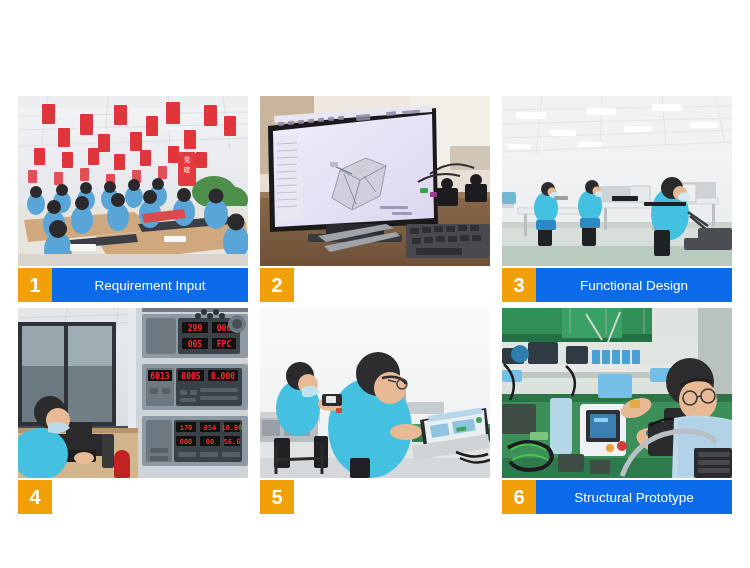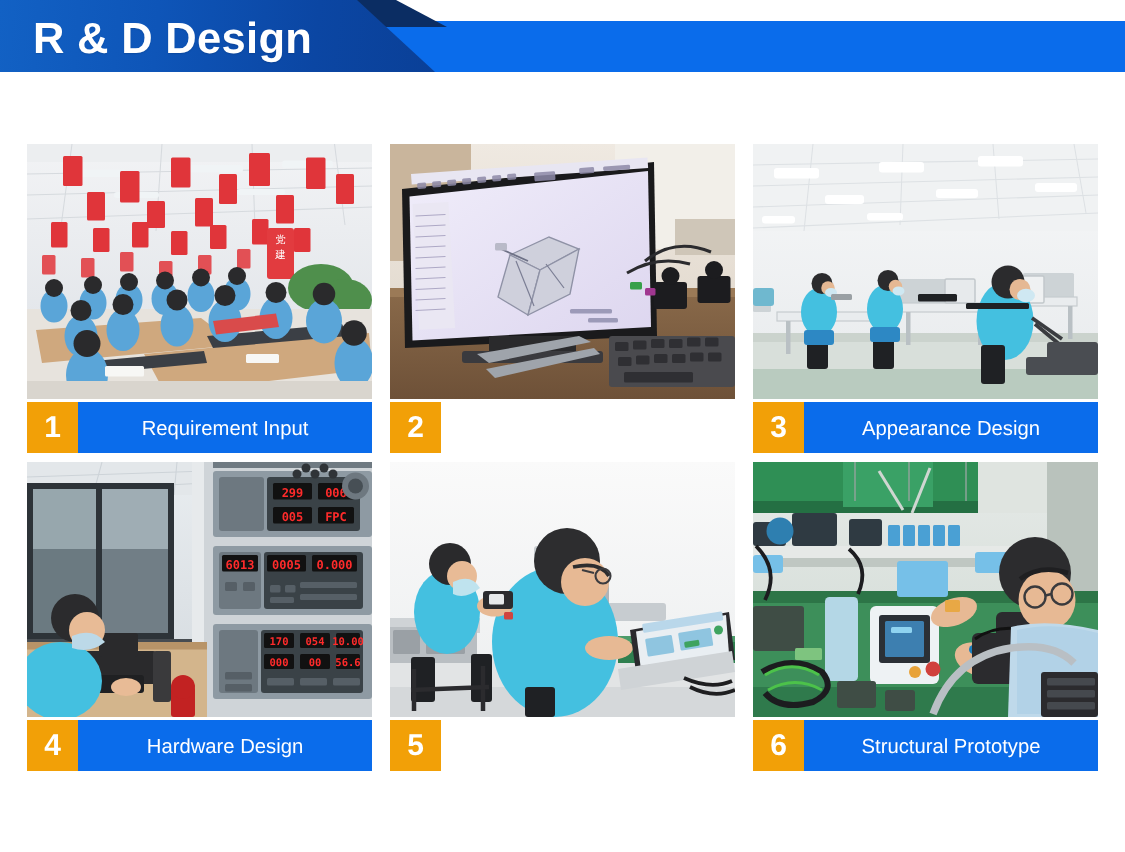--- a/index.html
+++ b/index.html
@@ -123,26 +123,20 @@
     padding: 0 20px;
     white-space: nowrap;
     overflow: hidden;
   }
 </style>
 </head>
 <body>
 
 <div class="page">
 
-  <div class="banner">
-    <div class="banner-light"></div>
-    <div class="banner-notch"></div>
-    <div class="banner-dark"></div>
-    <div class="banner-title">R &amp; D Design</div>
-  </div>
 
   <div class="grid">
 
     <div class="card">
       <div class="card-photo">
         <svg viewBox="0 0 230 170" preserveAspectRatio="none">
           <defs>
             <linearGradient id="m1w" x1="0" y1="0" x2="0" y2="1">
               <stop offset="0" stop-color="#f2f3f5"></stop>
                 <stop offset="1" stop-color="#dde1e6"></stop>
@@ -471,21 +465,21 @@
             <rect x="110" y="100" width="26" height="5" rx="1"></rect>
             <rect x="142" y="106" width="42" height="4" rx="1"></rect>
           </g>
           <g fill="#9aa0a4">
               <rect x="52" y="100" width="14" height="4" rx="1"></rect>
             </g>
         </svg>
       </div>
       <div class="card-caption">
         <div class="card-num">3</div>
-        <div class="card-label">Appearance Design</div>
+        <div class="card-label">Functional Design</div>
       </div>
     </div>
 
     <div class="card">
       <div class="card-photo">
         <svg viewBox="0 0 230 170" preserveAspectRatio="none">
           <defs>
             <linearGradient id="m4g" x1="0" y1="0" x2="0" y2="1">
               <stop offset="0" stop-color="#e9edf0"></stop>
                 <stop offset="1" stop-color="#d3d9de"></stop>
@@ -601,21 +595,20 @@
           <ellipse cx="66" cy="150" rx="10" ry="6" fill="#e8bb96"></ellipse>
           <g fill="#c22222">
             <rect x="96" y="150" width="16" height="20" rx="2"></rect>
             <circle cx="104" cy="150" r="8"></circle>
           </g>
           <rect x="84" y="126" width="12" height="34" rx="2" fill="#3a3a3c"></rect>
         </svg>
       </div>
       <div class="card-caption">
         <div class="card-num">4</div>
-        <div class="card-label">Hardware Design</div>
       </div>
     </div>
 
     <div class="card">
       <div class="card-photo">
         <svg viewBox="0 0 230 170" preserveAspectRatio="none">
           <defs>
             <linearGradient id="m5g" x1="0" y1="0" x2="0" y2="1">
               <stop offset="0" stop-color="#fafafa"></stop>
                 <stop offset="1" stop-color="#eceeef"></stop>

